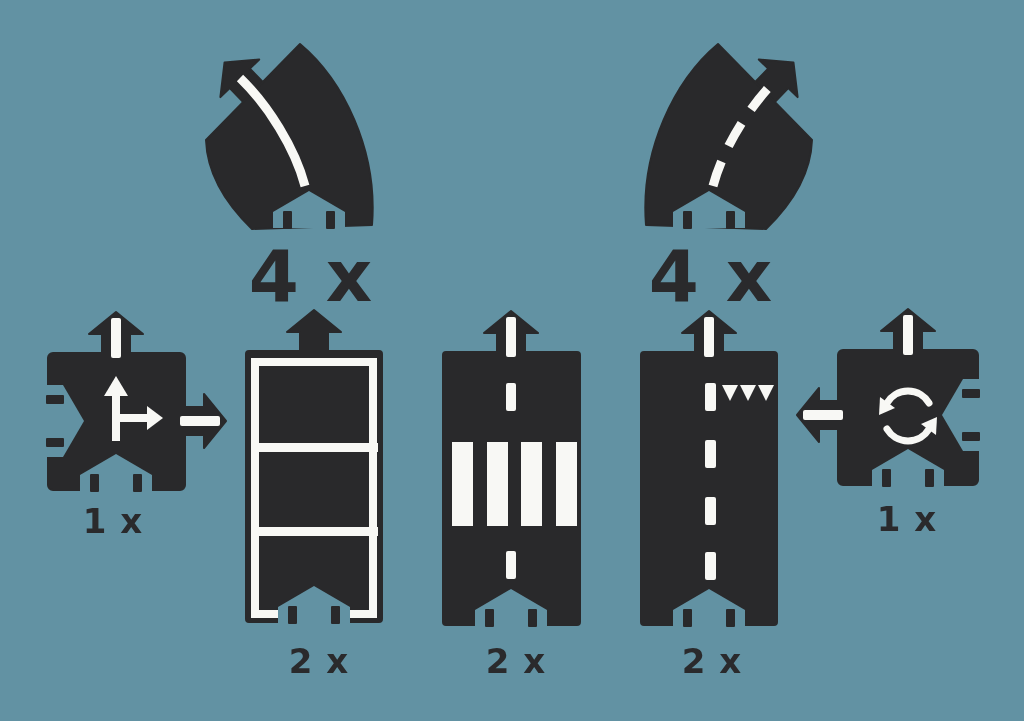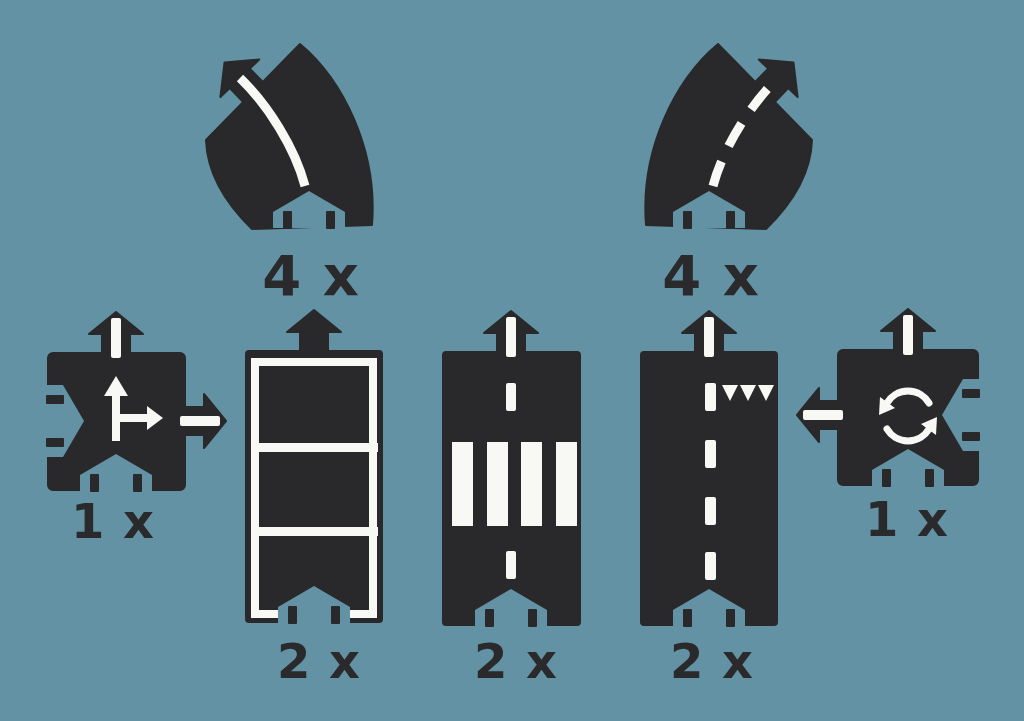--- a/index.html
+++ b/index.html
@@ -13,22 +13,22 @@
   .canvas svg.scene { position: absolute; left: 0; top: 0; }
   .lbl {
     position: absolute;
     transform: translate(-50%, -50%);
     font-weight: bold;
     white-space: nowrap;
     line-height: 1;
     letter-spacing: 1px;
     user-select: none;
   }
-  .lbl-lg { font-size: 56px; }
-  .lbl-md { font-size: 48px; }
+  .lbl-lg { font-size: 72px; }
+  .lbl-md { font-size: 34px; }
 </style>
 <style>.dark{fill:#29292b;stroke:#29292b;stroke-width:2;stroke-linejoin:round;}.bg{fill:#6292a3;stroke:none;}.white{stroke:#f8f8f5;}.whitef{fill:#f8f8f5;stroke:none;}.lbl{color:#2a2a2c;}</style></head>
 <body>
 
 <div class="canvas" id="canvas" style="background: rgb(98, 146, 163);">
 
   <svg class="scene" width="1024" height="721" viewBox="0 0 1024 721">
     <defs>
 
       <path id="tab" d="M -14,8 L -14,-19 L -27,-19 L 0,-41 L 27,-19 L 14,-19 L 14,8 Z"></path>

